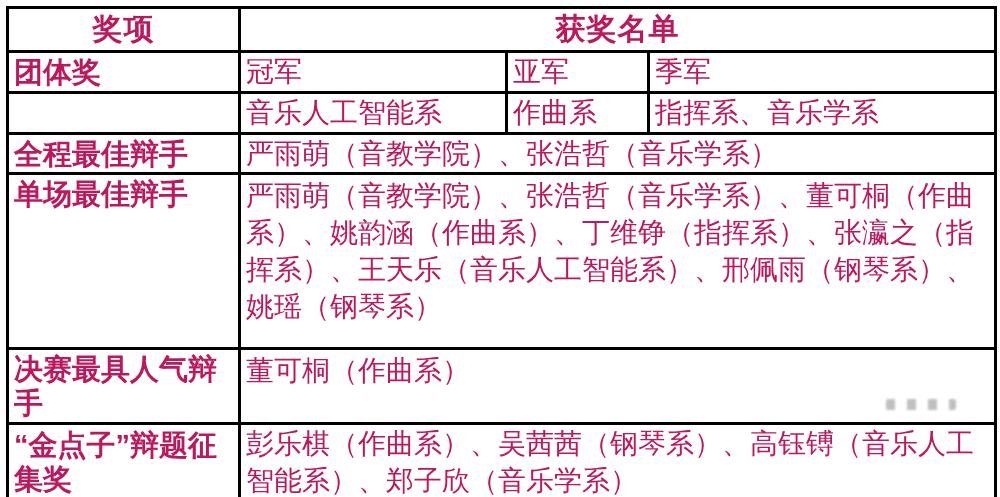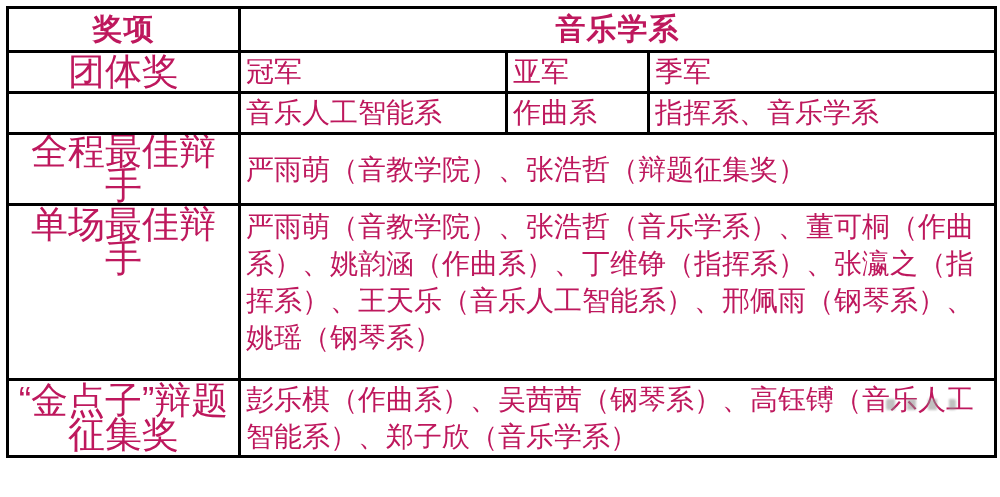--- a/index.html
+++ b/index.html
@@ -32,22 +32,22 @@
   tr.r-single {height:175px;}
   tr.r-pop    {height:75px;}
   tr.r-idea   {height:70px;}
   
   .hd{
     font-weight:700;font-size:30px;
     text-align:center;vertical-align:middle;
     letter-spacing:1px;
   }
   .lbl{
-    font-weight:400;font-size:37px;line-height:34px;
-    text-align:center;vertical-align:middle;
+    font-weight:700;font-size:29px;line-height:34px;
+    vertical-align:middle;
   }
   .val{
     font-size:28px;
     text-align:left;vertical-align:middle;
   }
   .txt{
     font-size:28px;line-height:37px;
     text-align:left;vertical-align:middle;
   }
   .top{vertical-align:top;padding-top:2px;}
@@ -71,47 +71,51 @@
     <colgroup>
       <col style="width:232px">
       <col style="width:267px">
       <col style="width:142px">
       <col style="width:347px">
     </colgroup>
 
     <tbody>
         <tr class="r-head">
       <td class="hd">奖项</td>
-      <td class="hd" colspan="3">音乐学系</td>
+      <td class="hd" colspan="3">获奖名单</td>
     </tr>
 
     <tr class="r-team">
       <td class="lbl">团体奖</td>
       <td class="val">冠军</td>
       <td class="val">亚军</td>
       <td class="val">季军</td>
     </tr>
 
     <tr class="r-teamwin">
       <td class="lbl"></td>
       <td class="val">音乐人工智能系</td>
       <td class="val">作曲系</td>
       <td class="val">指挥系、音乐学系</td>
     </tr>
 
     <tr class="r-best">
       <td class="lbl">全程最佳辩手</td>
-      <td class="txt" colspan="3">严雨萌（音教学院）、张浩哲（辩题征集奖）</td>
+      <td class="txt" colspan="3">严雨萌（音教学院）、张浩哲（音乐学系）</td>
     </tr>
 
     <tr class="r-single">
       <td class="lbl top">单场最佳辩手</td>
       <td class="txt top" colspan="3">严雨萌（音教学院）、张浩哲（音乐学系）、董可桐（作曲系）、姚韵涵（作曲系）、丁维铮（指挥系）、张瀛之（指挥系）、王天乐（音乐人工智能系）、邢佩雨（钢琴系）、姚瑶（钢琴系）</td>
     </tr>
 
+    <tr class="r-pop">
+      <td class="lbl">决赛最具人气辩手</td>
+      <td class="txt top" colspan="3">董可桐（作曲系）</td>
+    </tr>
 
     <tr class="r-idea">
       <td class="lbl">“金点子”辩题征集奖</td>
       <td class="txt" colspan="3">彭乐棋（作曲系）、吴茜茜（钢琴系）、高钰镈（音乐人工智能系）、郑子欣（音乐学系）</td>
     </tr>
   </tbody>
     </table>
 
   <div class="smudge"></div>
 

